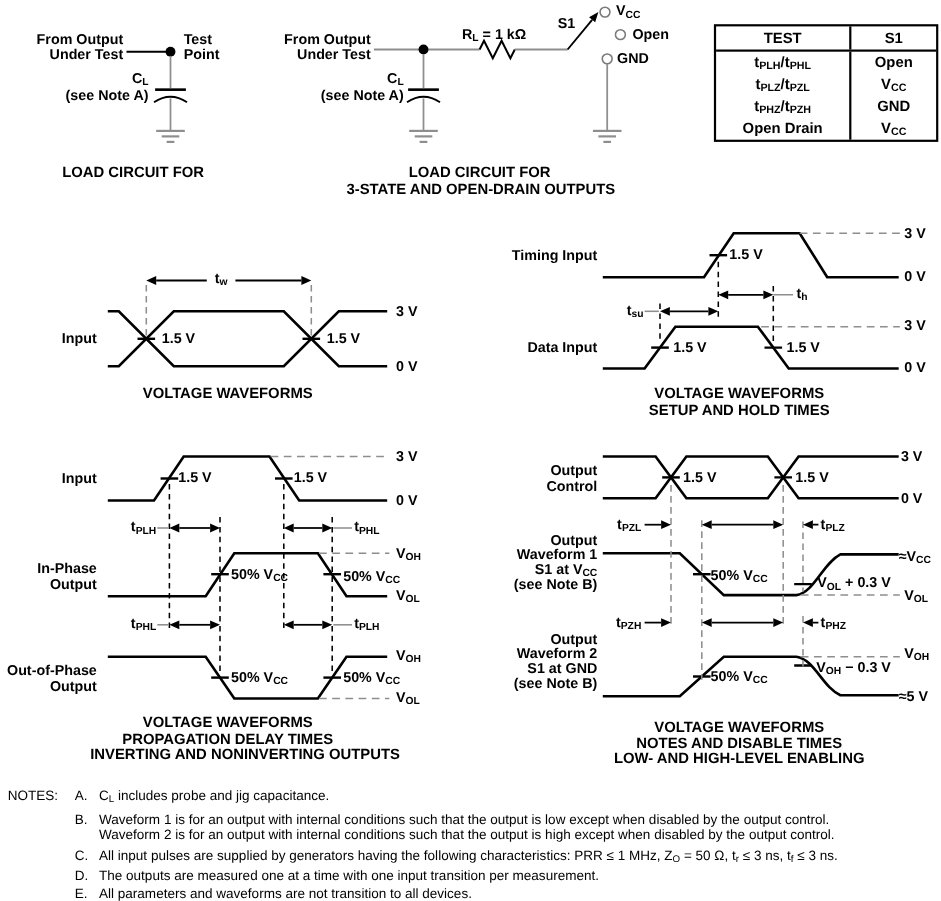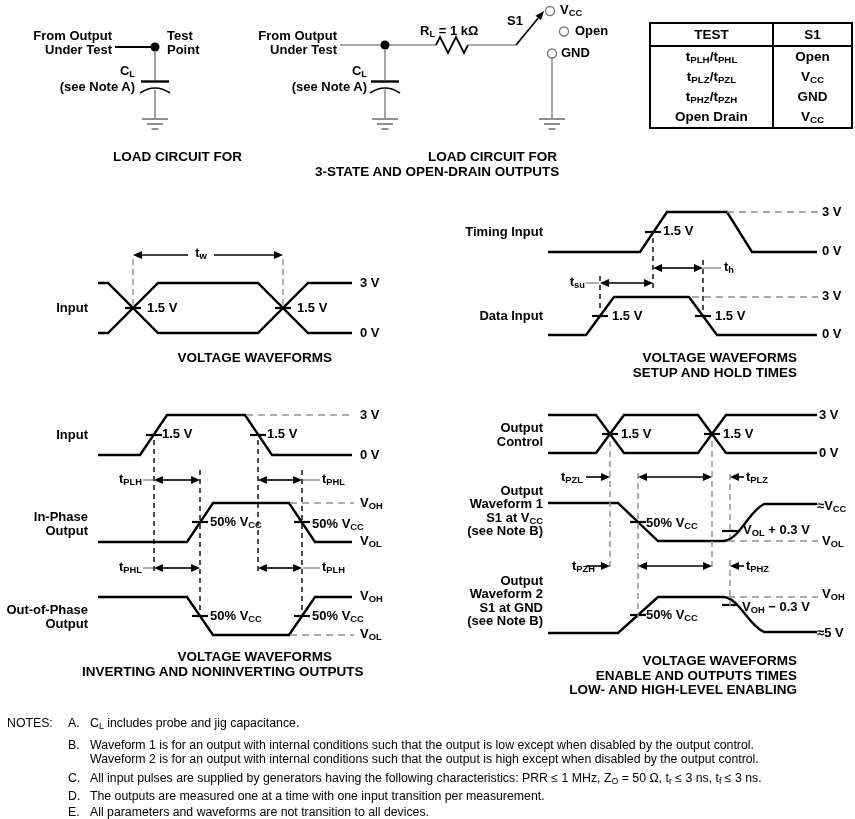--- a/index.html
+++ b/index.html
@@ -1,20 +1,20 @@
 <!DOCTYPE html>
 <html><head>
 <meta charset="utf-8">
 <style>
   html,body{margin:0;padding:0;background:#ffffff;}
   body{width:855px;height:819px;position:relative;font-family:"Liberation Sans",sans-serif;color:#000;overflow:hidden;}
   svg{position:absolute;left:0;top:0;}
   .lbl{position:absolute;font-weight:bold;font-size:13px;line-height:14px;white-space:nowrap;}
   .lbl.ra{text-align:right;}
-  .cap{position:absolute;font-weight:bold;font-size:13.5px;line-height:14.5px;text-align:right;white-space:nowrap;}
+  .cap{position:absolute;font-weight:bold;font-size:13.5px;line-height:14.5px;text-align:center;white-space:nowrap;}
   sub{font-size:0.72em;line-height:0;vertical-align:-0.22em;font-weight:inherit;}
   
   .s1-table{position:absolute;left:649px;top:22px;width:200px;border:2px solid #000;font-weight:bold;font-size:13.5px;background:#fff;}
   .s1-row{display:flex;}
   .s1-head{border-bottom:2px solid #000;}
   .s1-c1{width:121px;border-right:2px solid #000;text-align:center;}
   .s1-c2{flex:1;text-align:center;}
   .s1-head .s1-c1,.s1-head .s1-c2{line-height:21px;height:21px;}
   .s1-cell{line-height:20px;height:20px;}
   
@@ -308,20 +308,21 @@
 <div class="lbl" style="left:210px;top:609px;">50% V<sub>CC</sub></div>
 <div class="lbl" style="left:312px;top:609px;">50% V<sub>CC</sub></div>
 <div class="lbl" style="left:360px;top:408px;">3 V</div>
 <div class="lbl" style="left:360px;top:448px;">0 V</div>
 <div class="lbl" style="left:360px;top:496px;">V<sub>OH</sub></div>
 <div class="lbl" style="left:360px;top:534px;">V<sub>OL</sub></div>
 <div class="lbl" style="left:360px;top:589px;">V<sub>OH</sub></div>
 <div class="lbl" style="left:360px;top:627px;">V<sub>OL</sub></div>
 <div class="cap" style="left:82px;top:650px;width:250px;">
   <div>VOLTAGE WAVEFORMS</div>
+  <div>PROPAGATION DELAY TIMES</div>
   <div>INVERTING AND NONINVERTING OUTPUTS</div>
 </div>
 
 <div class="lbl ra" style="right:312px;top:421px;">
   <div>Output</div>
   <div>Control</div>
 </div>
 <div class="lbl ra" style="right:312px;top:484px;line-height:13.4px;">
   <div>Output</div>
   <div>Waveform 1</div>
@@ -329,37 +330,37 @@
   <div>(see Note B)</div>
 </div>
 <div class="lbl ra" style="right:312px;top:574px;line-height:13.4px;">
   <div>Output</div>
   <div>Waveform 2</div>
   <div>S1 at GND</div>
   <div>(see Note B)</div>
 </div>
 <div class="lbl ra" style="right:272px;top:470px;">t<sub>PZL</sub></div>
 <div class="lbl" style="left:746px;top:470px;">t<sub>PLZ</sub></div>
-<div class="lbl ra" style="right:260px;top:559px;">t<sub>PZH</sub></div>
+<div class="lbl ra" style="right:272px;top:559px;">t<sub>PZH</sub></div>
 <div class="lbl" style="left:746px;top:559px;">t<sub>PHZ</sub></div>
 <div class="lbl" style="left:621px;top:427px;">1.5 V</div>
 <div class="lbl" style="left:723px;top:427px;">1.5 V</div>
 <div class="lbl" style="left:819px;top:408px;">3 V</div>
 <div class="lbl" style="left:819px;top:446px;">0 V</div>
 <div class="lbl" style="left:646px;top:516px;">50% V<sub>CC</sub></div>
 <div class="lbl" style="left:743px;top:523px;">V<sub>OL</sub> + 0.3 V</div>
 <div class="lbl" style="left:817px;top:499px;">≈V<sub>CC</sub></div>
 <div class="lbl" style="left:822px;top:534px;">V<sub>OL</sub></div>
 <div class="lbl" style="left:646px;top:608px;">50% V<sub>CC</sub></div>
 <div class="lbl" style="left:742px;top:600px;">V<sub>OH</sub> − 0.3 V</div>
 <div class="lbl" style="left:822px;top:587px;">V<sub>OH</sub></div>
 <div class="lbl" style="left:817px;top:626px;">≈5 V</div>
 <div class="cap" style="left:547px;top:654px;width:250px;">
   <div>VOLTAGE WAVEFORMS</div>
-  <div>ENABLE AND OUTPUTS TIMES</div>
+  <div>NOTES AND DISABLE TIMES</div>
   <div>LOW- AND HIGH-LEVEL ENABLING</div>
 </div>
 
 <div class="note-row" style="top:716px;">
   <span class="note-prefix">NOTES:</span>
   <span class="note-letter">A.</span>
   <span class="note-text">C<sub>L</sub> includes probe and jig capacitance.</span>
 </div>
 <div class="note-row" style="top:738px;">
   <span class="note-letter">B.</span>

